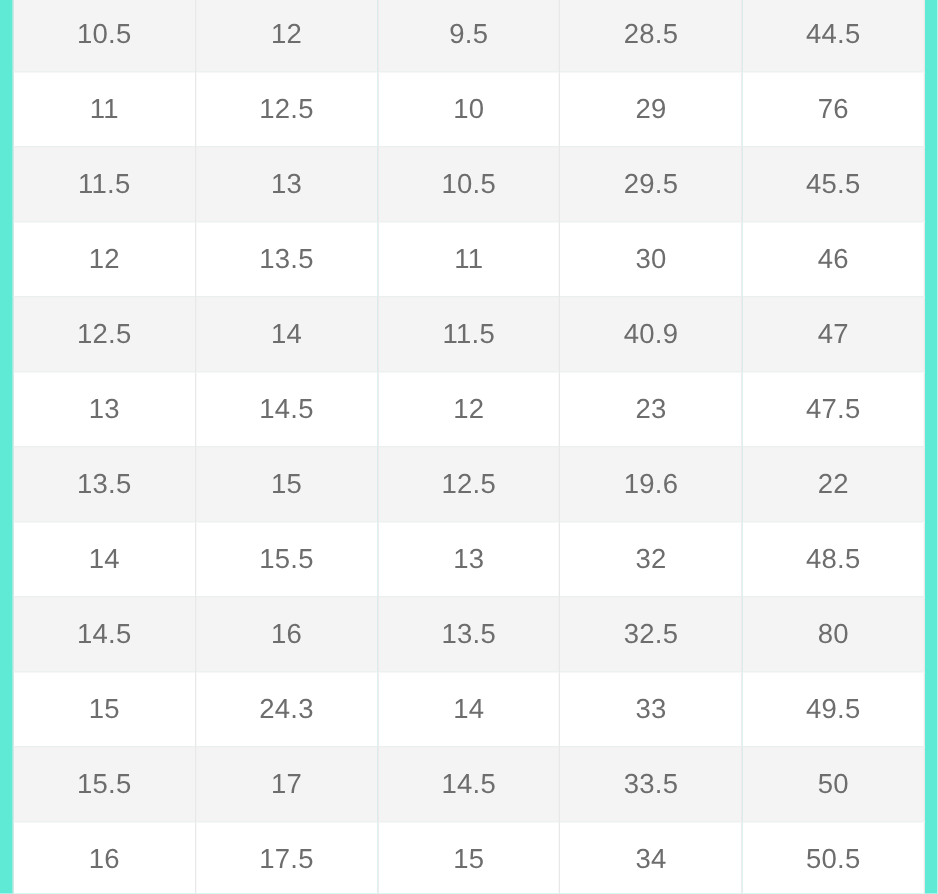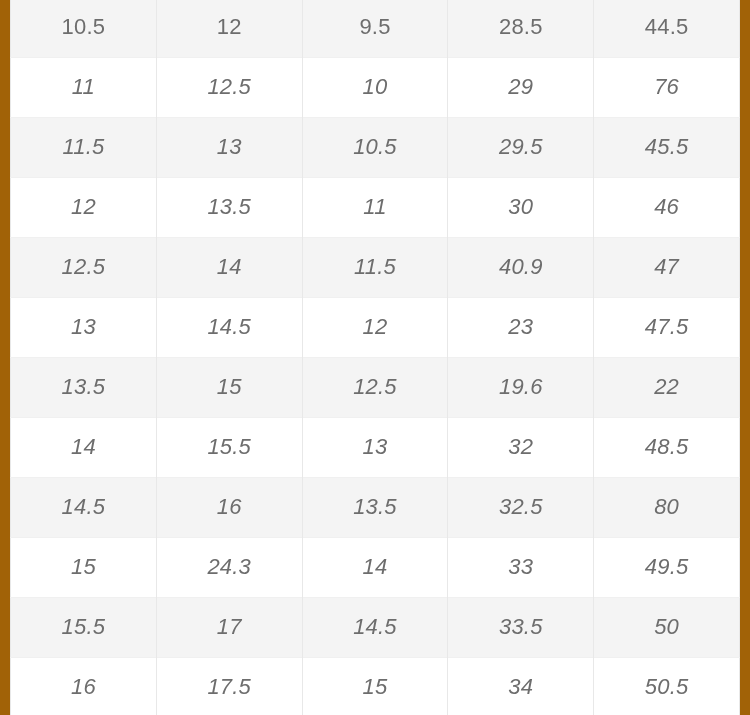--- a/index.html
+++ b/index.html
@@ -13,21 +13,21 @@
     overflow: hidden;
     font-family: "Liberation Sans", "DejaVu Sans", sans-serif;
   }
 
   
   #size-table-viewport {
     position: relative;
     width: 750px;
     height: 715px;
     overflow: hidden;
-    background: #a16207;
+    background: #5eead4;
   }
 
   
   #size-table-scroller {
     position: absolute;
     left: 0;
     top: -3px;            
     width: 750px;
   }
 
@@ -62,21 +62,20 @@
     border-right: none;
   }
 
   table.size-table tr.striped td {
     background: #f4f4f4;
   }
 
   
   table.size-table tr + tr td {
     border-top: 1px solid #f2f2f2;
-    font-style: italic;
   }
   table.size-table tr.striped + tr td,
   table.size-table tr + tr.striped td {
     border-top: 1px solid #f0f0f0;
   }
 </style>
 </head>
 <body>
 
 <div id="size-table-viewport">

